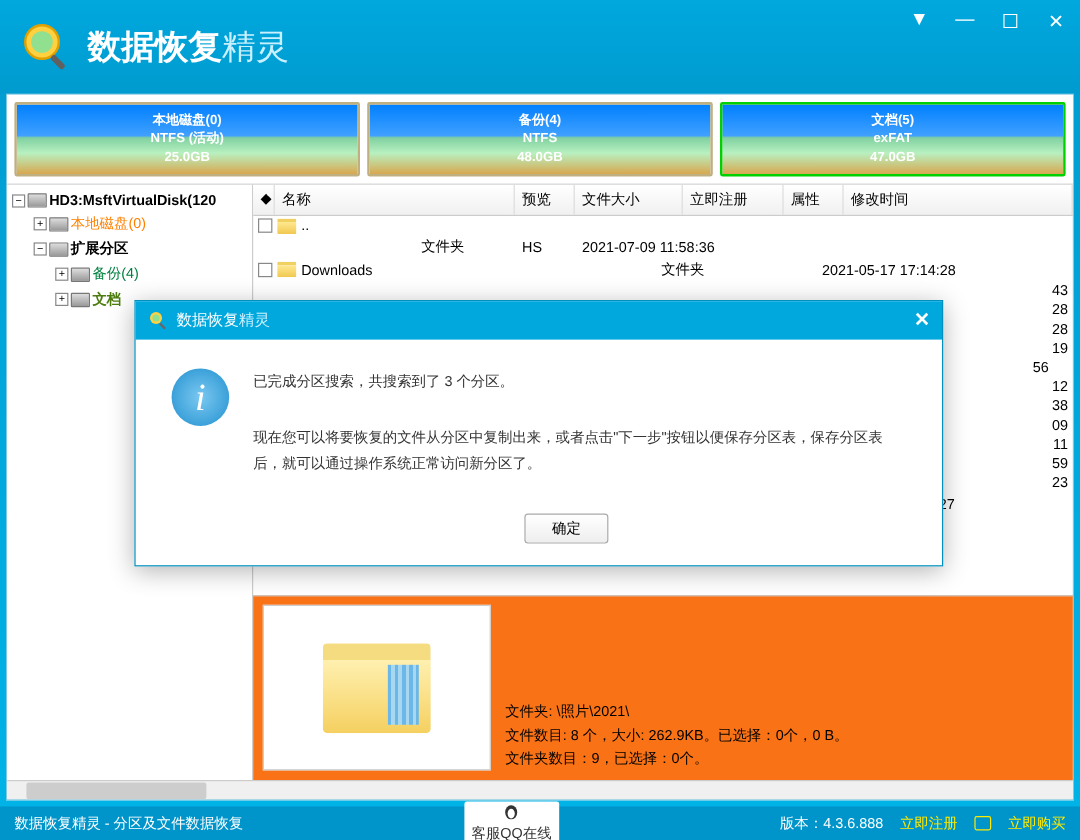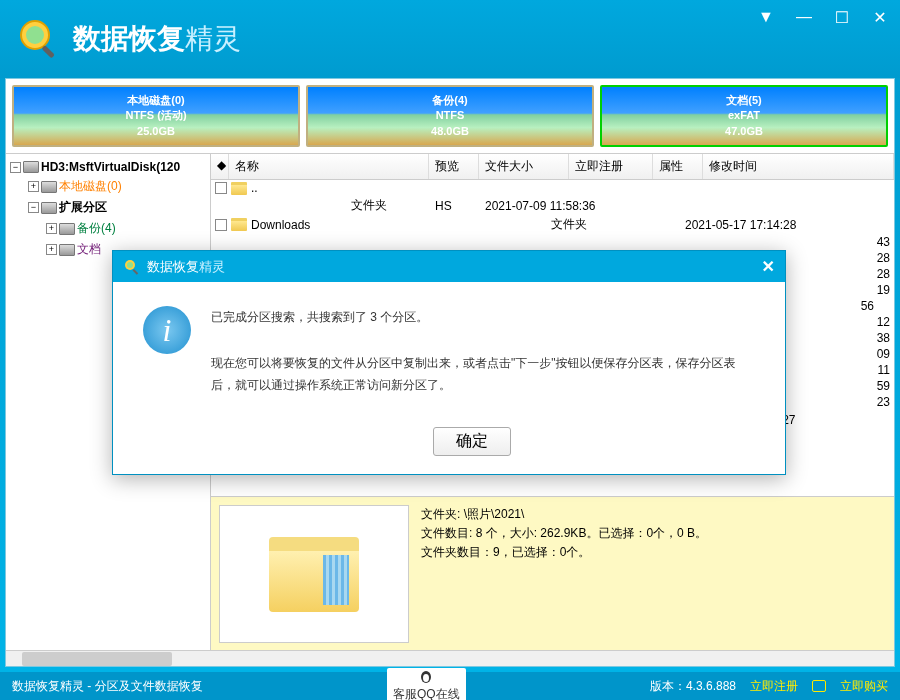--- a/index.html
+++ b/index.html
@@ -22,21 +22,21 @@
 .partition div { font-size: 11px; font-weight: bold; color: #fff; line-height: 1.4; }
 
 .main-area { flex: 1; display: flex; border-top: 1px solid #ccc; min-height: 0; }
 .tree { width: 205px; border-right: 1px solid #ccc; padding: 4px; font-size: 12px; overflow: hidden; background: #fff; }
 .tree-item { padding: 2px 0; white-space: nowrap; display: flex; align-items: center; gap: 2px; }
 .tree-item .exp { width: 11px; height: 11px; border: 1px solid #888; display: inline-flex; align-items: center; justify-content: center; font-size: 9px; line-height: 1; cursor: pointer; background: #fff; }
 .tree-item .disk-icon { width: 16px; height: 12px; background: linear-gradient(#ddd,#999); border-radius: 1px; display: inline-block; border: 1px solid #777; }
 .tree-item .label { cursor: pointer; }
 .tree-item.orange .label { color: #ff8000; }
 .tree-item.green .label { color: #008040; }
-.tree-item.blue .label { color: #701a75; }
+.tree-item.blue .label { color: #4d7c0f; font-weight: bold; }
 .tree-children { padding-left: 18px; }
 
 .filepanel { flex: 1; display: flex; flex-direction: column; min-width: 0; }
 .file-header { display: flex; background: linear-gradient(#fff,#f0f0f0); border-bottom: 1px solid #ccc; font-size: 12px; }
 .file-header div { padding: 4px 6px; border-right: 1px solid #ddd; }
 .fh-name { width: 200px; } .fh-prev { width: 50px; } .fh-size { width: 90px; } .fh-type { width: 84px; } .fh-attr { width: 50px; } .fh-date { flex: 1; }
 .file-list { flex: 1; overflow: hidden; font-size: 12px; }
 .file-row { display: flex; padding: 1px 0; align-items: center; }
 .file-row .fc-name { width: 200px; padding-left: 4px; display: flex; align-items: center; gap: 4px; }
 .file-row .fc-prev { width: 50px; text-align: center; } 
@@ -44,31 +44,31 @@
 .file-row .fc-type { width: 84px; } 
 .file-row .fc-attr { width: 50px; } 
 .file-row .fc-date { flex: 1; }
 .file-row.link .fc-name span:last-child { color: #0066cc; }
 .folder-icon { width: 16px; height: 13px; background: linear-gradient(#ffe890,#f0c850); border-radius: 1px; display: inline-block; border-top: 3px solid #f0d060; }
 .doc-icon { width: 14px; height: 16px; background: #2b579a; border-radius: 1px; display: inline-block; position: relative; }
 .doc-icon::after { content: "W"; color: #fff; font-size: 9px; position: absolute; left: 3px; top: 1px; font-weight: bold; }
 .chk { width: 12px; height: 12px; border: 1px solid #888; display: inline-block; }
 .prev-circle { width: 10px; height: 10px; border: 1px solid #888; border-radius: 50%; display: inline-block; }
 
-.preview-area { height: 154px; border-top: 1px solid #ccc; display: flex; padding: 8px; gap: 12px; font-size: 12px; background: #fef9c3; }
+.preview-area { height: 154px; border-top: 1px solid #ccc; display: flex; padding: 8px; gap: 12px; font-size: 12px; background: #f97316; align-items: flex-end; }
 .preview-thumb { width: 190px; height: 138px; border: 1px solid #ccc; display: flex; align-items: center; justify-content: center; background: #fff; }
 .big-folder { width: 90px; height: 75px; background: linear-gradient(#fff0b0,#f5d060); border-radius: 4px; position: relative; border-top: 14px solid #f5dc80; }
 .big-folder::after { content: ""; position: absolute; right: 10px; top: 4px; width: 26px; height: 50px; background: repeating-linear-gradient(90deg, #6bb8e8 0 3px, #a8d8f0 3px 6px); }
 .preview-info { flex: 1; line-height: 1.6; }
 
 .hscroll { height: 16px; background: #f0f0f0; border-top: 1px solid #ccc; position: relative; }
 .hscroll .thumb { position: absolute; left: 16px; top: 1px; width: 150px; height: 14px; background: #cdcdcd; border-radius: 2px; }
 
 .bottom-buttons { padding: 10px 14px; display: flex; justify-content: flex-end; gap: 12px; background: #fff; }
-.btn { padding: 5px 18px; border: 1px solid #aaa; background: linear-gradient(#fff,#eee); border-radius: 3px; font-size: 16px; cursor: pointer; margin-left: 46px; }
+.btn { padding: 5px 18px; border: 1px solid #aaa; background: linear-gradient(#fff,#eee); border-radius: 3px; font-size: 12px; cursor: pointer; margin-left: 46px; }
 
 .statusbar { height: 28px; background: #0095ca; display: flex; align-items: center; padding: 0 12px; font-size: 12px; color: #fff; justify-content: space-between; }
 .statusbar .right { display: flex; gap: 14px; align-items: center; }
 .statusbar .qq { background: #fff; color: #333; padding: 1px 6px; border-radius: 2px; display: flex; align-items: center; gap: 3px; flex-direction: column; }
 .statusbar a { color: #ffea00; cursor: pointer; }
 .cart-icon { width: 14px; height: 12px; display: inline-block; border: 1px solid #ffea00; border-radius: 2px; position: relative; }
 
 .dialog { position: absolute; left: 112px; top: 250px; width: 674px; background: #fff; border: 1px solid #0090c0; box-shadow: 0 4px 20px rgba(0,0,0,0.3); }
 .dialog-title { background: #00a8de; color: #fff; padding: 6px 10px; display: flex; align-items: center; justify-content: space-between; font-size: 13px; }
 .dialog-title .dlg-left { display: flex; align-items: center; gap: 6px; }

